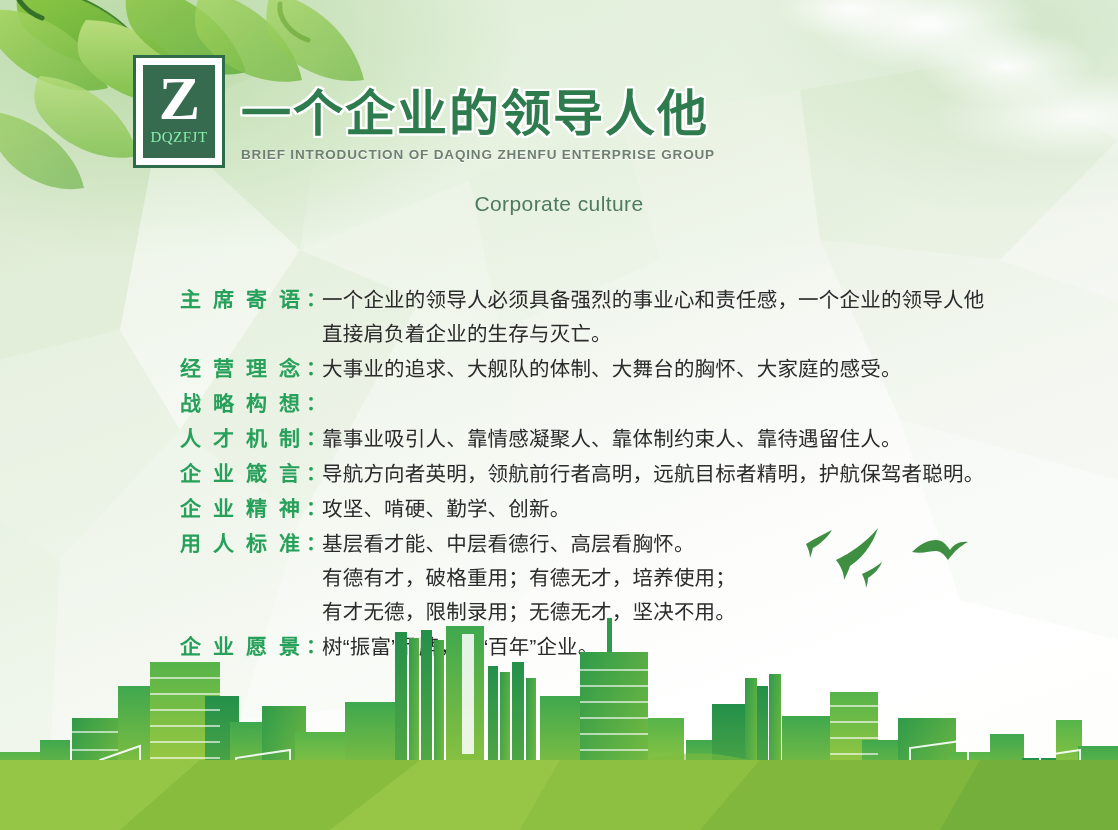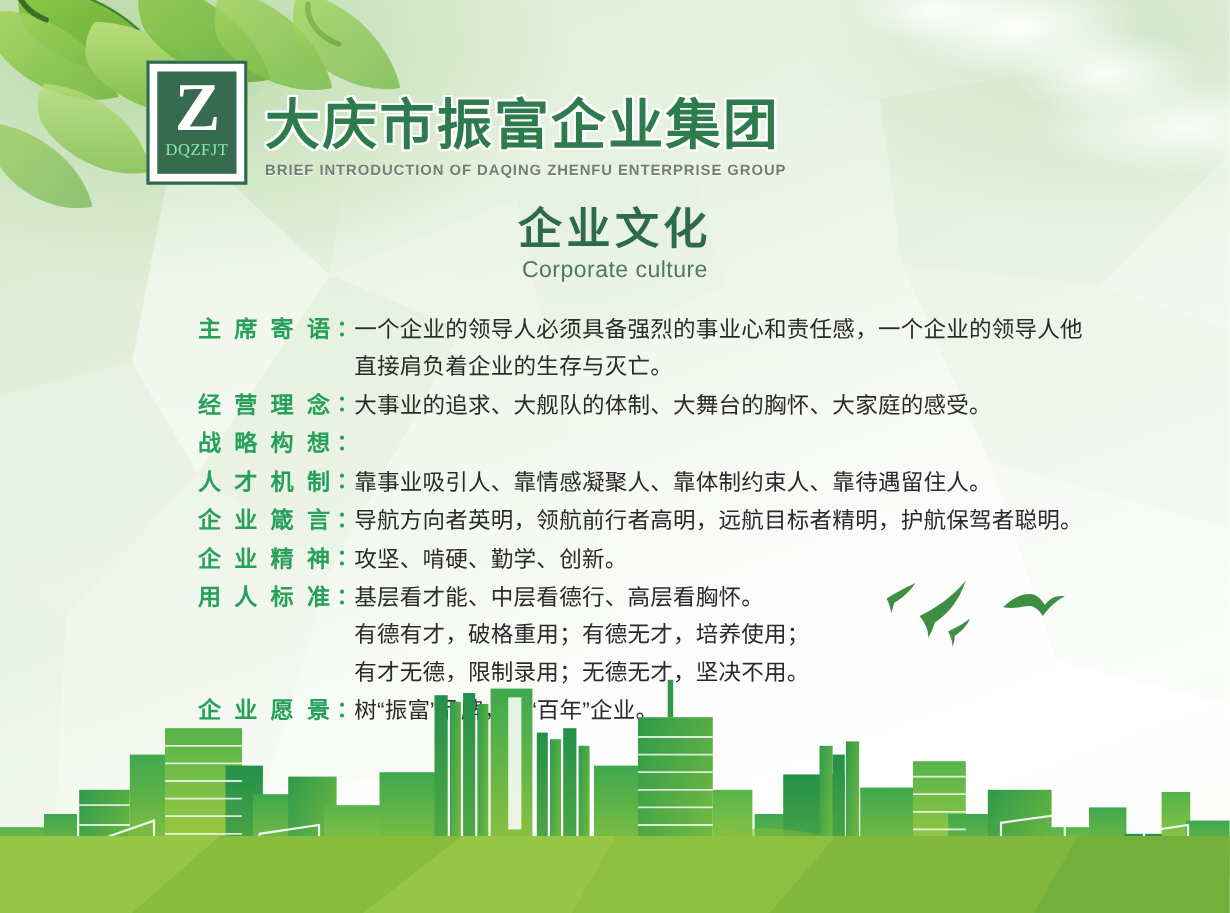--- a/index.html
+++ b/index.html
@@ -236,27 +236,26 @@
   </svg>
 
   <div class="header">
     <div class="logo-mark">
       <div class="logo-inner">
         <span class="logo-z">Z</span>
         <span class="logo-sub">DQZFJT</span>
       </div>
     </div>
     <div class="brand-block">
-      <div class="brand-cn">大庆市振富企业集团</div>
+      <div class="brand-cn">一个企业的领导人他</div>
       <div class="brand-en">BRIEF INTRODUCTION OF DAQING ZHENFU ENTERPRISE GROUP</div>
     </div>
   </div>
 
   <div class="section-title">
-    <div class="cn">企业文化</div>
     <div class="en">Corporate culture</div>
   </div>
 
   <div class="culture" id="culture-list">
       <div class="row tall">
         <div class="row-label">主席寄语</div>
         <div class="row-colon">：</div>
         <div class="row-body">
           <div class="line">一个企业的领导人必须具备强烈的事业心和责任感，一个企业的领导人他</div>
           <div class="line">直接肩负着企业的生存与灭亡。</div>

